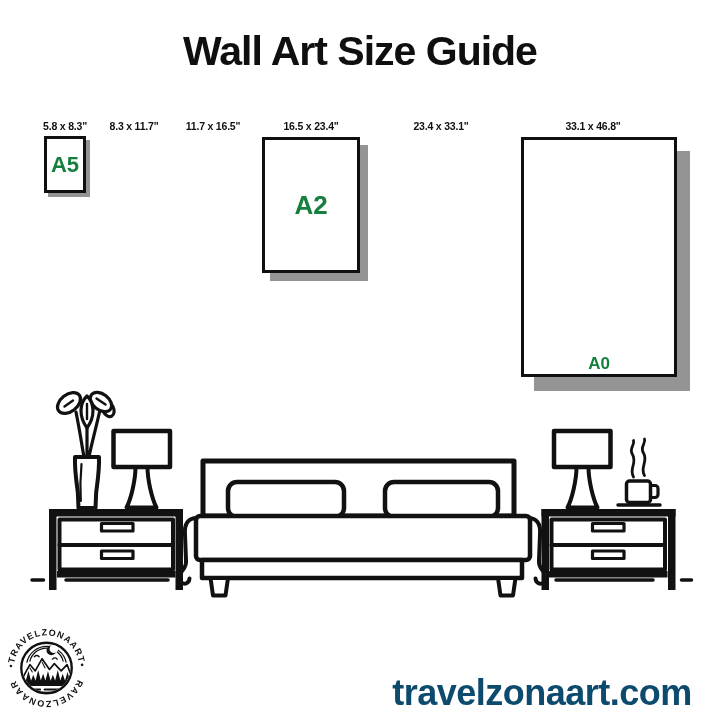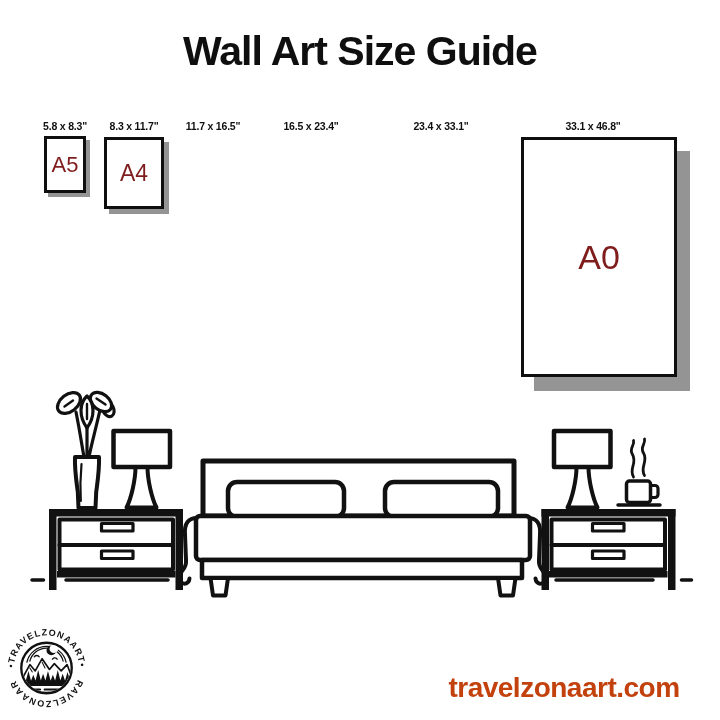--- a/index.html
+++ b/index.html
@@ -2,58 +2,58 @@
 <html><head>
 <meta charset="utf-8">
 <style>
   html,body{margin:0;padding:0;background:#ffffff;}
   .poster{position:relative;width:720px;height:720px;background:#ffffff;overflow:hidden;
           font-family:"Liberation Sans","DejaVu Sans",sans-serif;color:#111;}
   .title{position:absolute;left:0;right:0;top:28px;text-align:center;
          font-size:41px;font-weight:bold;letter-spacing:-1px;color:#0f0f0f;}
   .frame{position:absolute;background:#fff;border:3px solid #0f0f0f;
          display:flex;align-items:center;justify-content:center;
-         font-weight:normal;color:#7f1d1d;}
+         font-weight:bold;color:#15803d;}
   .frame-label{position:absolute;top:120px;transform:translateX(-50%);
                font-size:10.5px;font-weight:bold;letter-spacing:-0.2px;
                white-space:nowrap;color:#0f0f0f;}
   #f-a5{left:44px;top:136px;width:36px;height:51px;box-shadow:4px 4px 0 #949494;font-size:22px;}
   #f-a4{left:104px;top:137px;width:54px;height:66px;box-shadow:5px 5px 0 #949494;font-size:23px;}
   #f-a3{left:175px;top:136px;width:66px;height:100px;box-shadow:6px 6px 0 #949494;font-size:24px;}
   #f-a2{left:262px;top:137px;width:92px;height:130px;box-shadow:8px 8px 0 #949494;font-size:26px;}
   #f-a1{left:379px;top:135px;width:116px;height:180px;box-shadow:10px 10px 0 #949494;font-size:26px;}
-  #f-a0{left:521px;top:137px;width:150px;height:234px;box-shadow:13px 14px 0 #949494;font-size:34px;}
+  #f-a0{left:521px;top:137px;width:150px;height:234px;box-shadow:13px 14px 0 #949494;font-size:17px;align-items:flex-end;}
   #l-a5{left:65px;} #l-a4{left:134px;} #l-a3{left:213px;}
   #l-a2{left:311px;} #l-a1{left:441px;} #l-a0{left:593px;}
   .scene{position:absolute;left:0;top:380px;width:720px;height:230px;}
   .logo{position:absolute;left:2px;top:620px;width:90px;height:96px;}
   .logo text{font-family:"Liberation Sans","DejaVu Sans",sans-serif;
              font-weight:bold;font-size:9.2px;letter-spacing:1.1px;fill:#111;}
-  .website{position:absolute;left:564px;top:672px;transform:translateX(-50%);
-           font-size:28px;font-weight:bold;letter-spacing:-0.5px;color:#c2410c;white-space:nowrap;}
+  .website{position:absolute;left:542px;top:672px;transform:translateX(-50%);
+           font-size:36px;font-weight:bold;letter-spacing:-0.5px;color:#0c4a6e;white-space:nowrap;}
 </style>
 </head>
 <body>
 
 <div class="poster">
 
   <div class="title">Wall Art Size Guide</div>
 
   <div class="frame-label" id="l-a5">5.8 x 8.3"</div>
   <div class="frame-label" id="l-a4">8.3 x 11.7"</div>
   <div class="frame-label" id="l-a3">11.7 x 16.5"</div>
   <div class="frame-label" id="l-a2">16.5 x 23.4"</div>
   <div class="frame-label" id="l-a1">23.4 x 33.1"</div>
   <div class="frame-label" id="l-a0">33.1 x 46.8"</div>
 
   <div class="frame" id="f-a5">
     <span>A5</span>
     </div>
-  <div class="frame" id="f-a4">
-    <span>A4</span>
+  <div class="frame" id="f-a2">
+    <span>A2</span>
     </div>
   <div class="frame" id="f-a0">
     <span>A0</span>
     </div>
 
   <svg class="scene" viewBox="0 380 720 230" fill="none" stroke="#111" stroke-linecap="round" stroke-linejoin="round">
 
     <g stroke="none" fill="#111">
       <rect x="49" y="509" width="134" height="7.5"></rect>
       <rect x="49" y="509" width="7.5" height="81"></rect>

